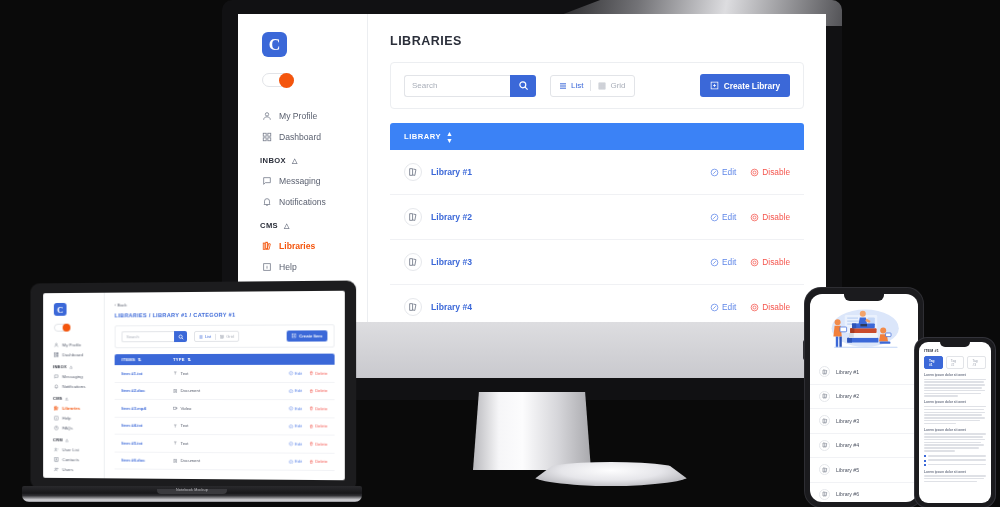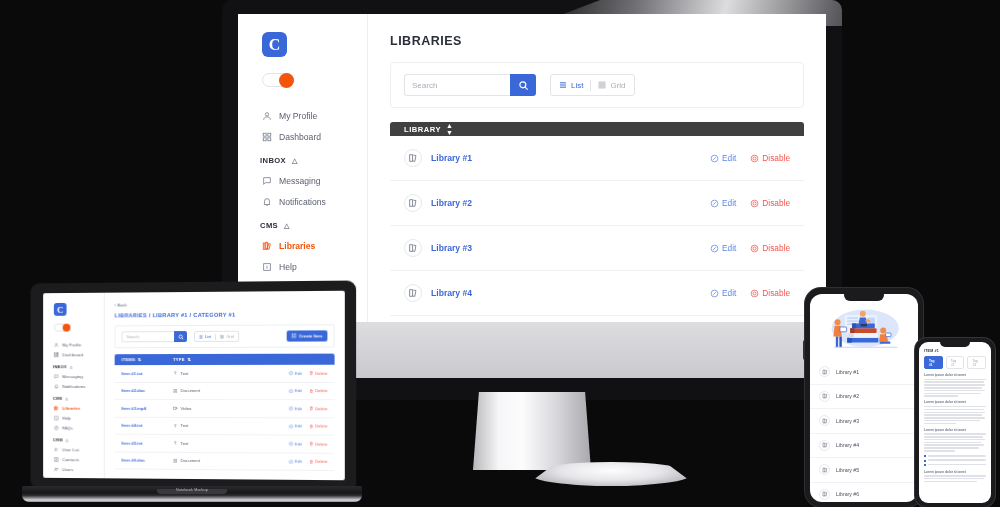--- a/index.html
+++ b/index.html
@@ -108,22 +108,22 @@
   .vt { display: flex; align-items: center; gap: 4px; font-size: 8px; color: #a9aeb9; }
   .vt.active { color: #3b68d8; }
   .vt-div { width: 1px; height: 11px; background: #e2e4e8; }
   .btn-primary {
     margin-left: auto; background: #3b68d8; color: #fff; border: none;
     border-radius: 3px; height: 23px; padding: 0 10px; font-size: 8.3px;
     font-weight: 700; display: flex; align-items: center; gap: 5px; cursor: pointer;
     font-family: "Liberation Sans", sans-serif;
   }
   .tbl-head {
-    background: #404040; color: #fff; border-radius: 3px 3px 0 0;
-    height: 14px; display: flex; align-items: center; padding: 0 14px;
+    background: #3b82f6; color: #fff; border-radius: 3px 3px 0 0;
+    height: 27px; display: flex; align-items: center; padding: 0 14px;
     font-size: 7.6px; font-weight: 700; letter-spacing: .5px; gap: 5px;
   }
   .sortico { font-size: 7px; line-height: 1; }
   .row {
     display: flex; align-items: center; padding: 0 14px;
     height: 45px; border-bottom: 1px solid #f0f1f4; gap: 9px;
   }
   .row-ico {
     width: 18px; height: 18px; border-radius: 50%; border: 1px solid #e6e8ec;
     display: flex; align-items: center; justify-content: center; flex: 0 0 18px;
@@ -393,20 +393,27 @@
               </span>
               <span class="vt-div"></span>
               <span class="vt">
                 <svg width="8" height="8" viewBox="0 0 24 24" fill="none" stroke="#a9aeb9" stroke-width="2">
                     <rect x="3" y="3" width="18" height="18"></rect>
                     <path d="M3 9h18M3 15h18M9 3v18M15 3v18"></path>
                   </svg>
                 <span>Grid</span>
               </span>
             </div>
+            <button class="btn-primary">
+              <svg width="9" height="9" viewBox="0 0 24 24" fill="none" stroke="#fff" stroke-width="2">
+                  <rect x="3" y="3" width="18" height="18"></rect>
+                  <path d="M12 8v8M8 12h8"></path>
+                </svg>
+              <span>Create Library</span>
+            </button>
           </div>
 
           <div class="tbl-head">
             <span>LIBRARY</span>
             <span class="sortico">▲<br>▼</span>
           </div>
 
           <div>
             <div class="row">
               <span class="row-ico">

